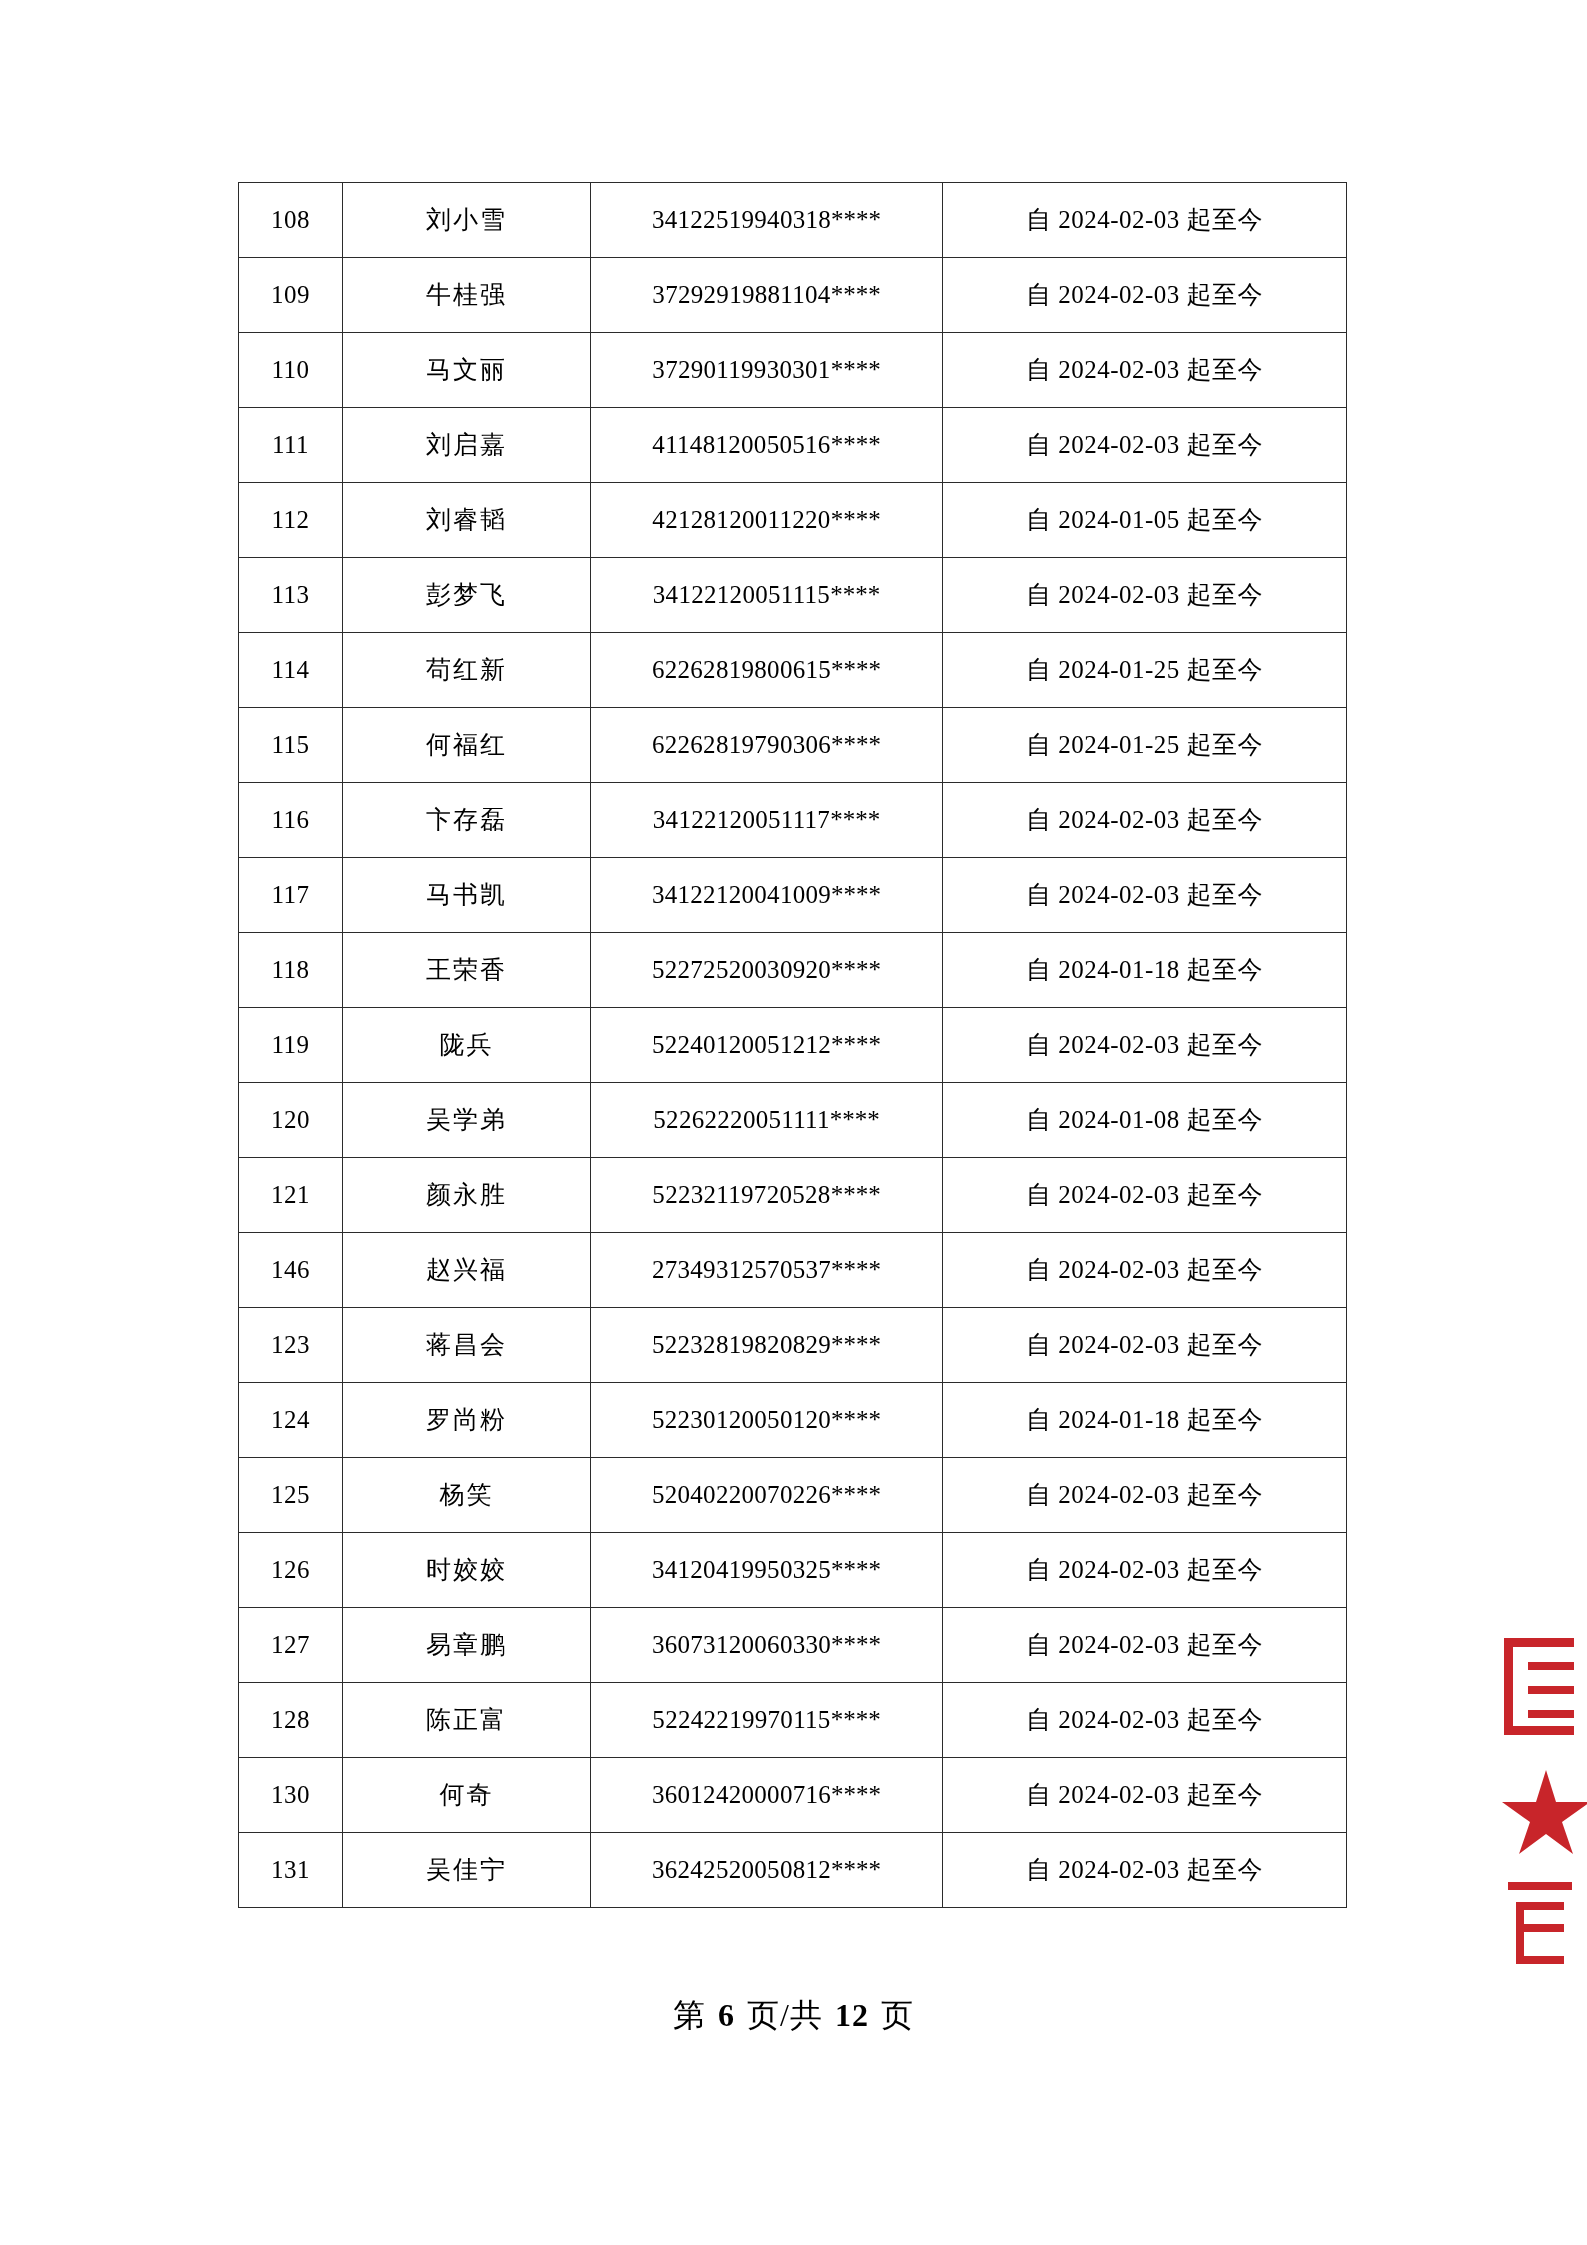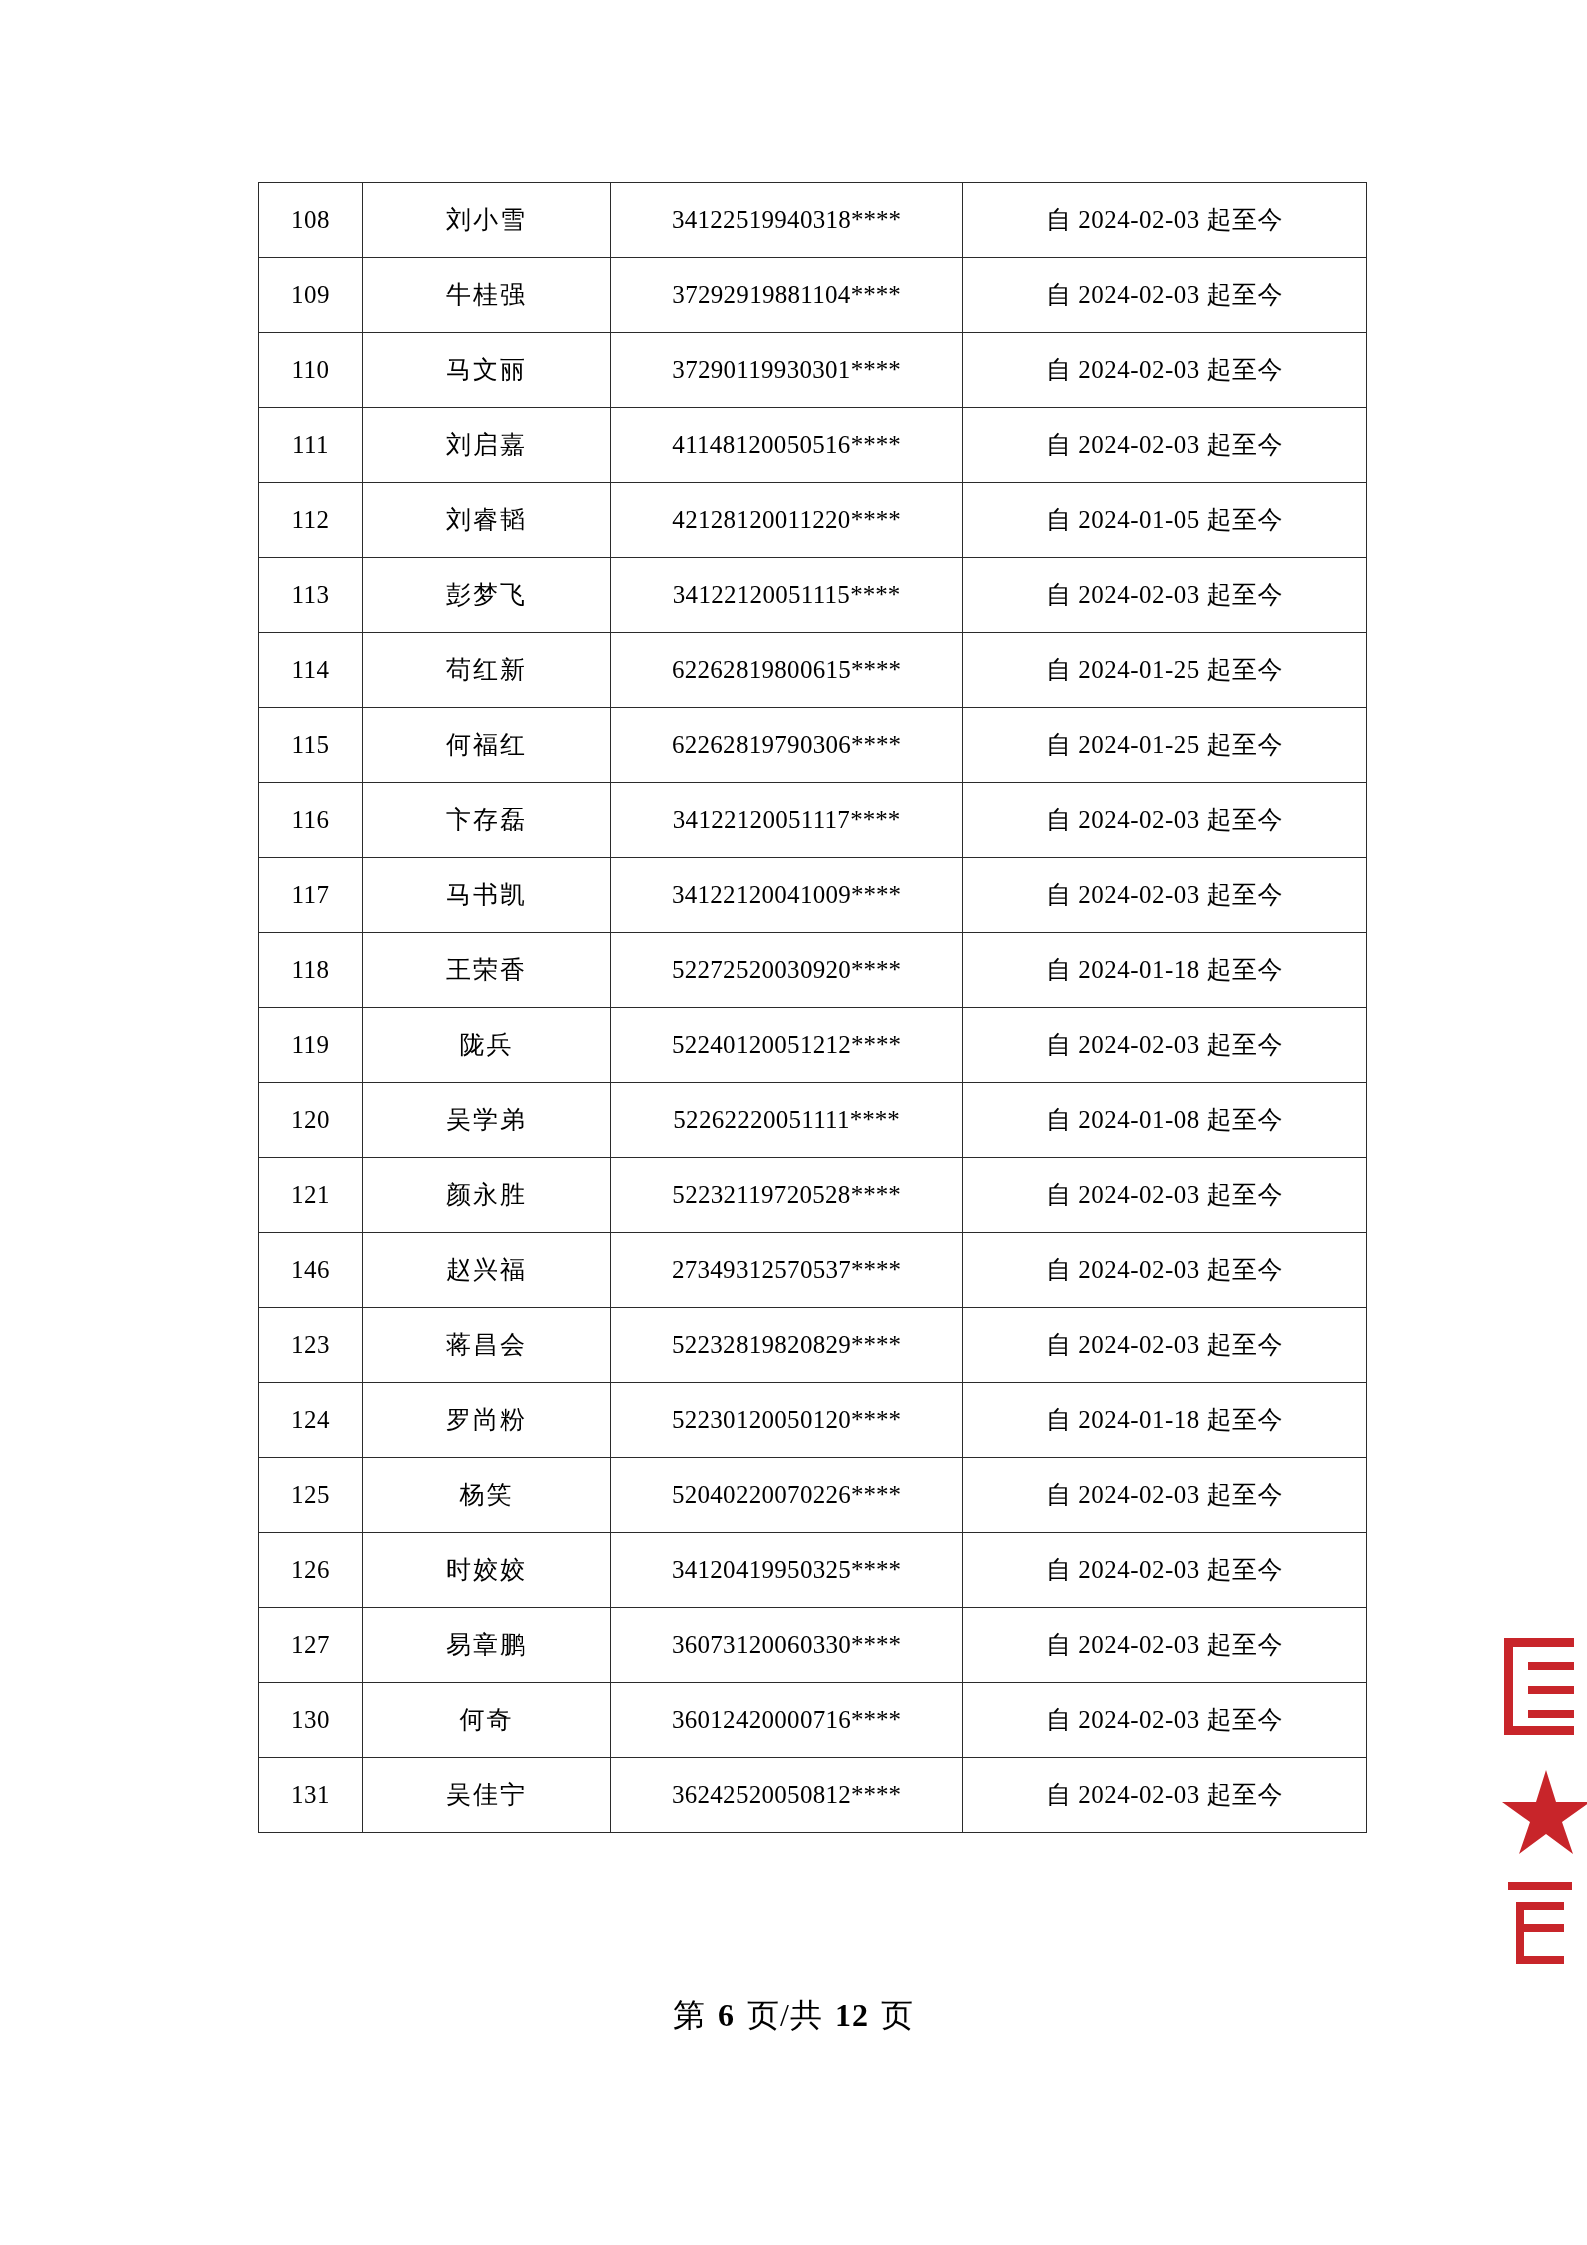--- a/index.html
+++ b/index.html
@@ -28,21 +28,20 @@
     position: absolute;
     left: 238px;
     top: 182px;
     width: 1108px;
   }
 
   table.roster {
     border-collapse: collapse;
     table-layout: fixed;
     width: 1108px;
-    margin-left: 20px;
   }
 
   table.roster td {
     border: 1px solid #2b2b2b;
     height: 74px;
     text-align: center;
     vertical-align: middle;
     font-size: 25px;
     line-height: 1.25;
     padding: 0 4px;
@@ -234,20 +233,26 @@
             <td class="idno"><span>34120419950325</span><span class="stars">****</span></td>
             <td class="date">自 2024-02-03 起至今</td>
           </tr>
           <tr>
             <td class="index">127</td>
             <td class="name">易章鹏</td>
             <td class="idno"><span>36073120060330</span><span class="stars">****</span></td>
             <td class="date">自 2024-02-03 起至今</td>
           </tr>
           <tr>
+            <td class="index">128</td>
+            <td class="name">陈正富</td>
+            <td class="idno"><span>52242219970115</span><span class="stars">****</span></td>
+            <td class="date">自 2024-02-03 起至今</td>
+          </tr>
+          <tr>
             <td class="index">130</td>
             <td class="name">何奇</td>
             <td class="idno"><span>36012420000716</span><span class="stars">****</span></td>
             <td class="date">自 2024-02-03 起至今</td>
           </tr>
           <tr>
             <td class="index">131</td>
             <td class="name">吴佳宁</td>
             <td class="idno"><span>36242520050812</span><span class="stars">****</span></td>
             <td class="date">自 2024-02-03 起至今</td>

